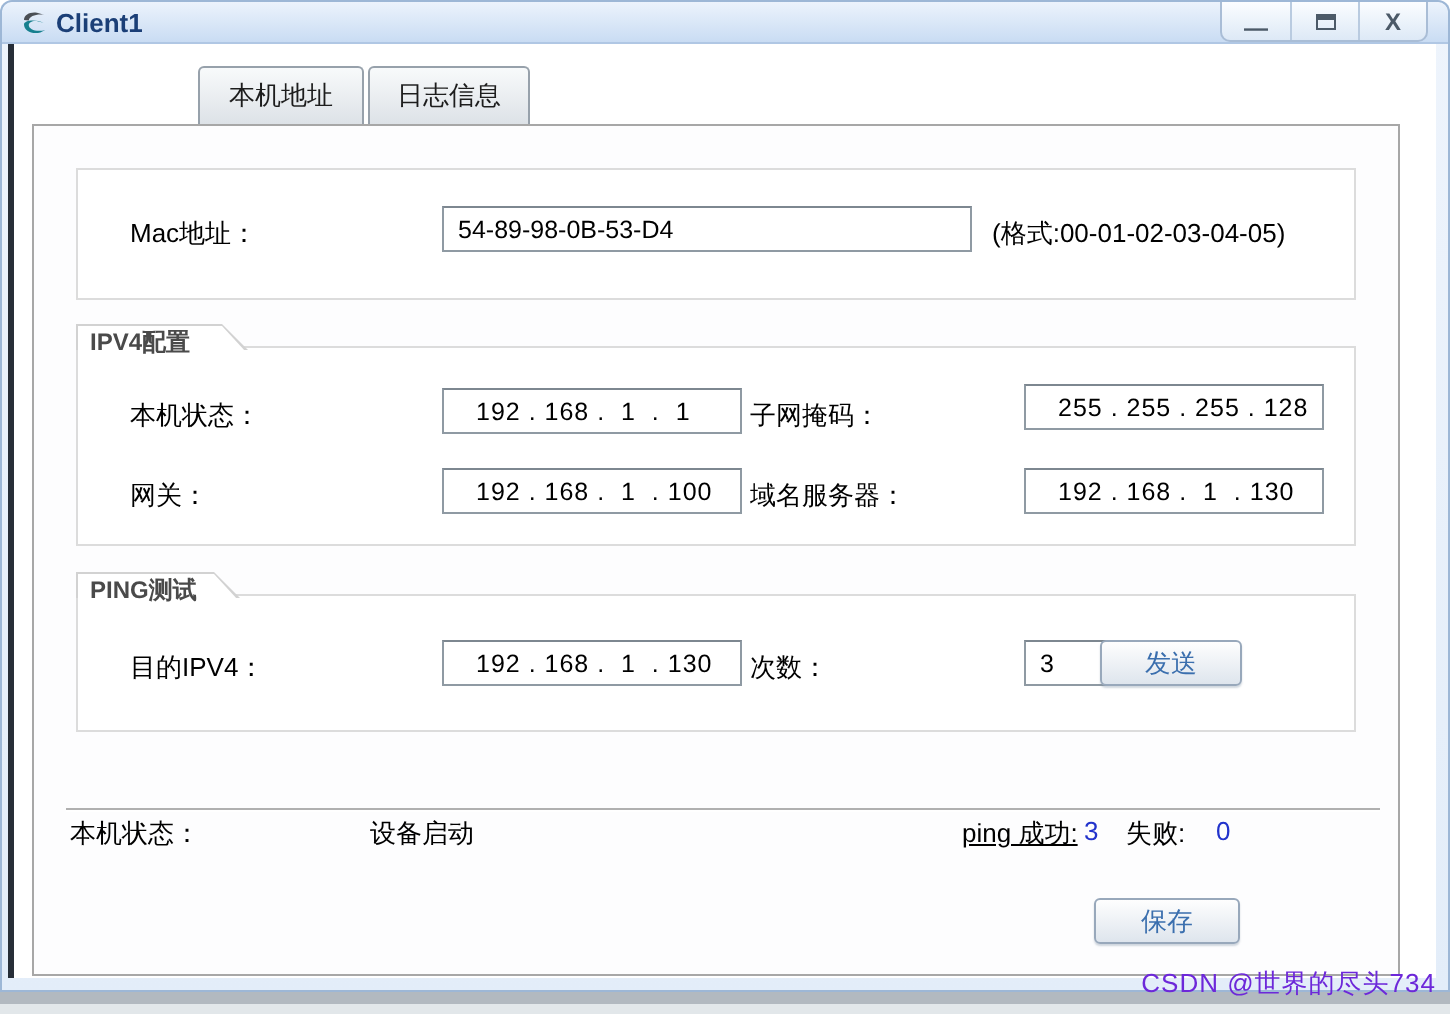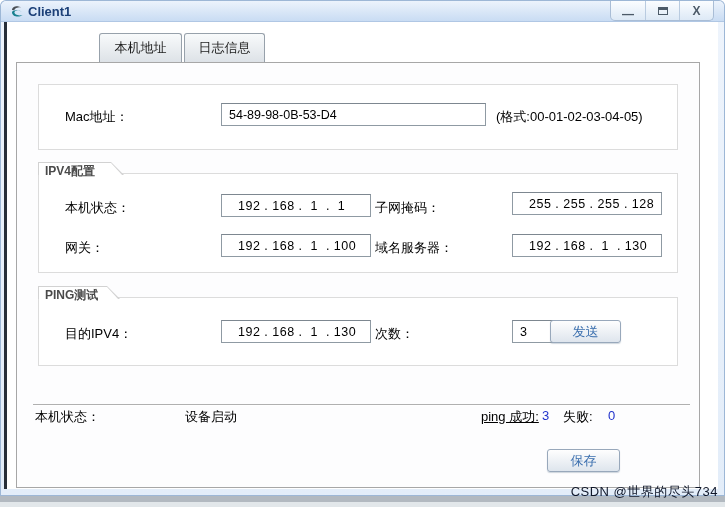--- a/index.html
+++ b/index.html
@@ -114,21 +114,21 @@
   .separator {
     position:absolute; left:33px; top:404px; width:657px; height:2px; z-index:6;
     border-top:1px solid #b0b0b0; border-bottom:1px solid #fff;
   }
   .status-row { position:absolute; top:408px; left:0; width:100%; z-index:6; font-size:13px; }
   .st-label { position:absolute; white-space:nowrap; color:#000; }
   .st-val-blue { position:absolute; color:#2233cc; }
 
   .watermark {
     position:absolute; right:7px; top:483px; z-index:9;
-    color:#0f172a; font-size:13px; letter-spacing:0.5px;
+    color:#6d28d9; font-size:13px; letter-spacing:0.5px;
   }
 </style>
 </head>
 <body>
 
 <div class="screen">
   <div class="band-dark"></div>
   <div class="band-light"></div>
 
   <div class="window">

